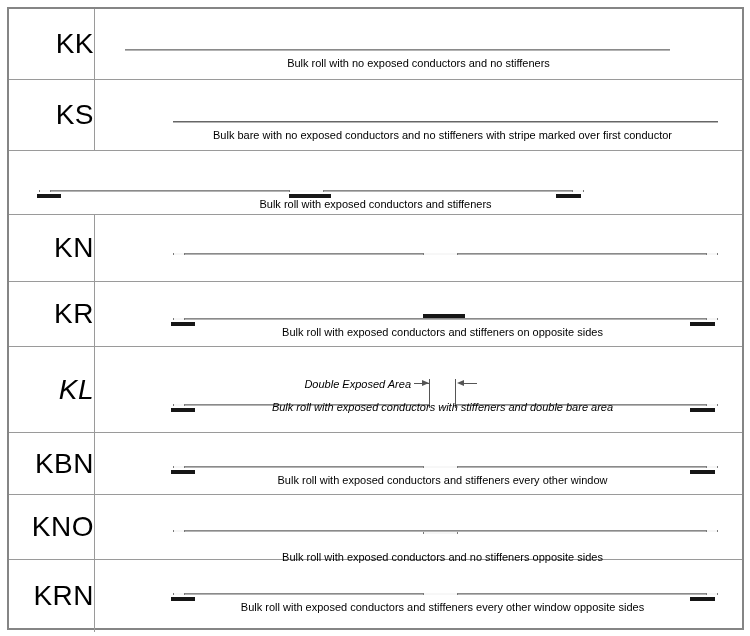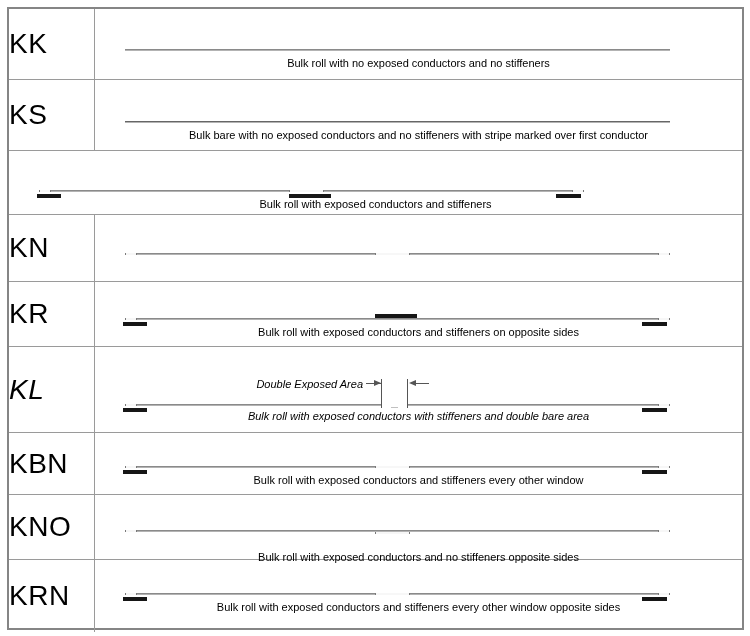--- a/index.html
+++ b/index.html
@@ -1,23 +1,23 @@
 <!DOCTYPE html>
 <html><head>
 <meta charset="utf-8">
 <style>
   * { margin:0; padding:0; box-sizing:border-box; }
   html,body { width:750px; height:636px; background:#ffffff; overflow:hidden;
               font-family:"Liberation Sans", sans-serif; color:#000; }
   .table { position:absolute; left:7px; top:7px; width:737px; height:623px;
            border:2px solid #858585; background:#fff; }
   .row { display:flex; width:100%; }
-  .row + .row { border-top:1px solid #9a9a9a; }
+  .row + .row { border-top:1px solid #9a9a9a;gap:48px; }
   .code-cell { width:86px; flex:0 0 86px; border-right:1px solid #9a9a9a;
-               display:flex; align-items:center; justify-content:flex-start; }
+               display:flex; align-items:center; justify-content:flex-end; }
   .code { font-size:28px; font-weight:500; letter-spacing:0.5px; }
   .diagram-cell { position:relative; flex:1 1 auto; }
   .bar-wrap { position:absolute; left:30px; width:545px; height:14px; }
   .cable { position:absolute; left:0; right:0; top:5px; height:2px;
            background:#d2d2d2; border-top:1px solid #8a8a8a; border-bottom:1px solid #b3b3b3; }
   .cable.striped { border-top-color:#666; }
   .window { position:absolute; top:5px; height:2px; background:#f7f7f7;
             border-left:1px solid #7a7a7a; border-right:1px solid #7a7a7a; }
   .window.bottom { top:7px; }
   .stiffener { position:absolute; height:4px; background:#161616; }
@@ -123,21 +123,21 @@
           <div class="gap" style="left: 257px; width: 25px;"></div>
           <div class="gap-mark" style="left: 266px; width: 7px;"></div>
           <div class="tick" style="left: 256px;"></div>
           <div class="tick" style="left: 282px;"></div>
           <div class="dim-line" style="left: 241px; width: 15px;"></div>
           <div class="dim-arrow right" style="left: 249px;"></div>
           <div class="dim-arrow left" style="left: 284px;"></div>
           <div class="dim-line" style="left: 291px; width: 13px;"></div>
           <div class="anno-text">Double Exposed Area</div>
         </div>
-      <div class="desc" style="top: 63px;">Bulk roll with exposed conductors with stiffeners and double bare area</div>
+      <div class="desc" style="top: 54px;">Bulk roll with exposed conductors with stiffeners and double bare area</div>
     </div>
   </div>
 
   <div class="row" style="height: 62px;">
     <div class="code-cell">
       <span class="code">KBN</span>
     </div>
     <div class="diagram-cell">
       <div class="bar-wrap" style="top: 28px;">
         <div class="cable"></div>

